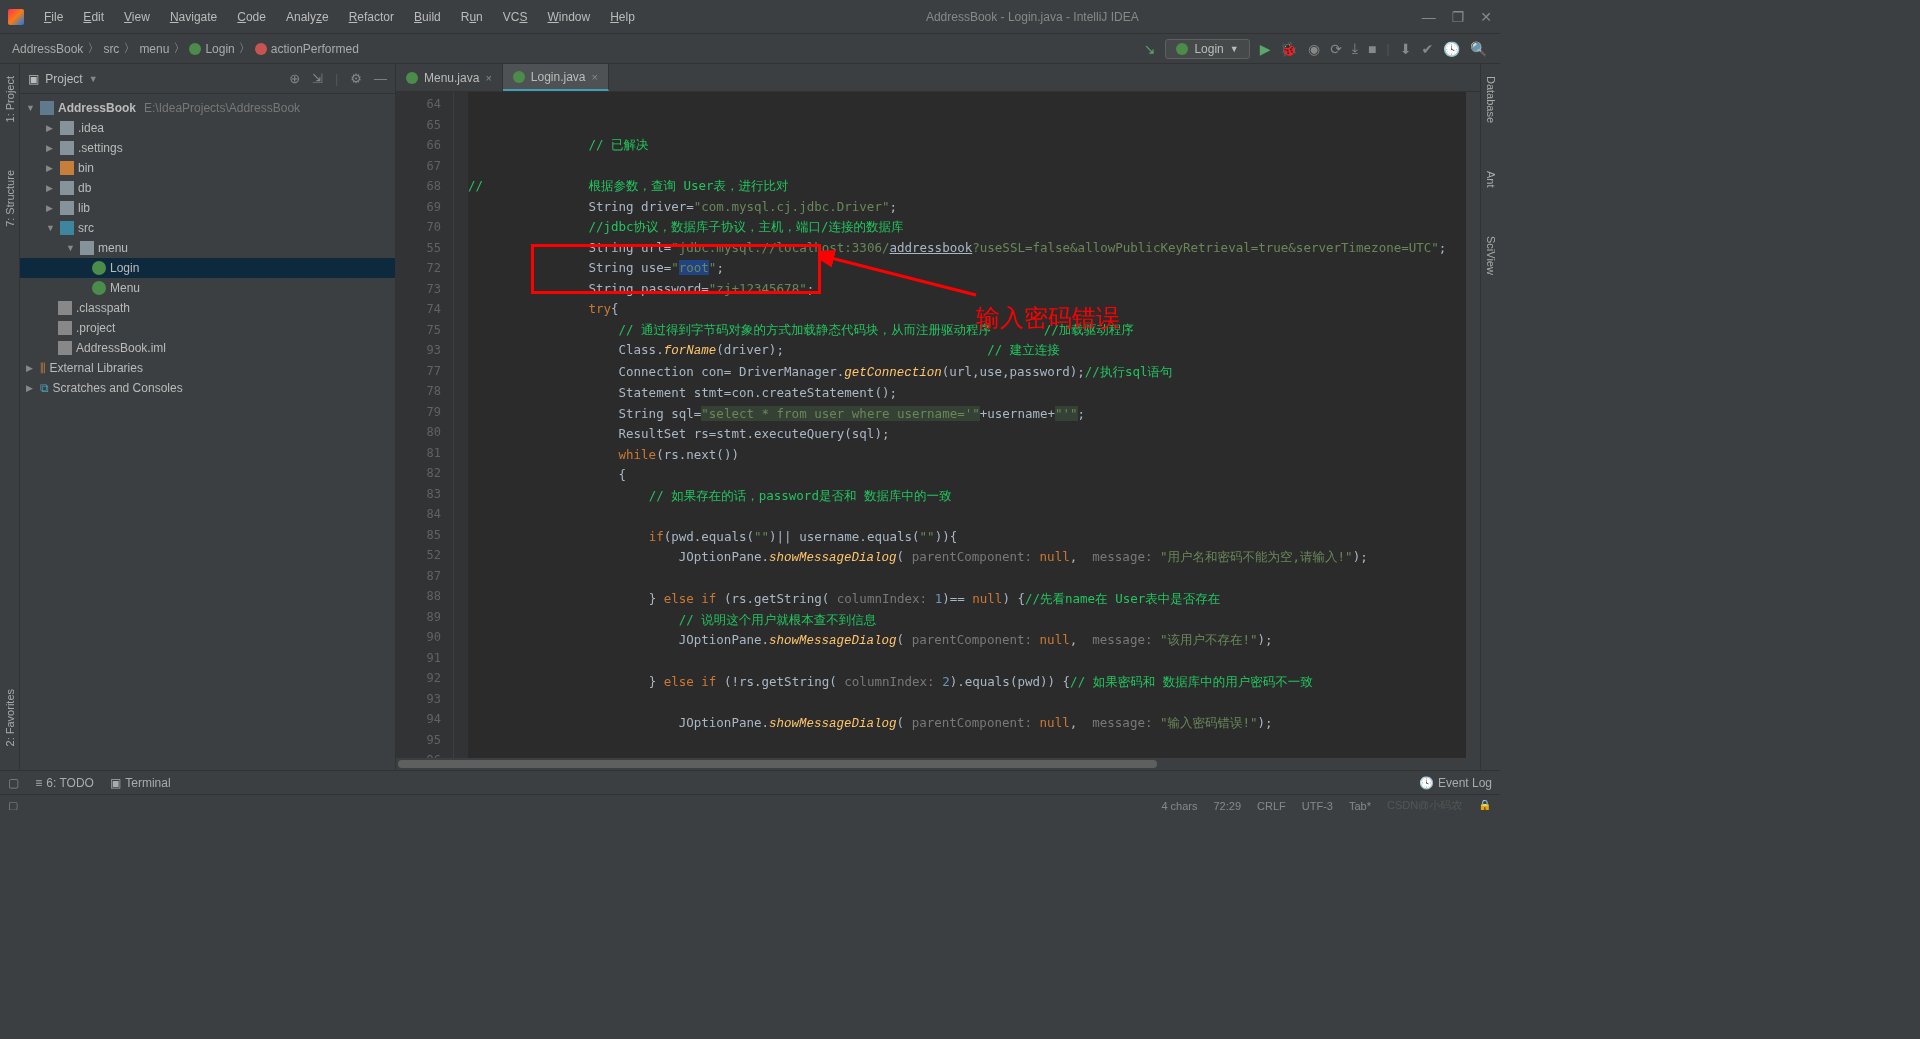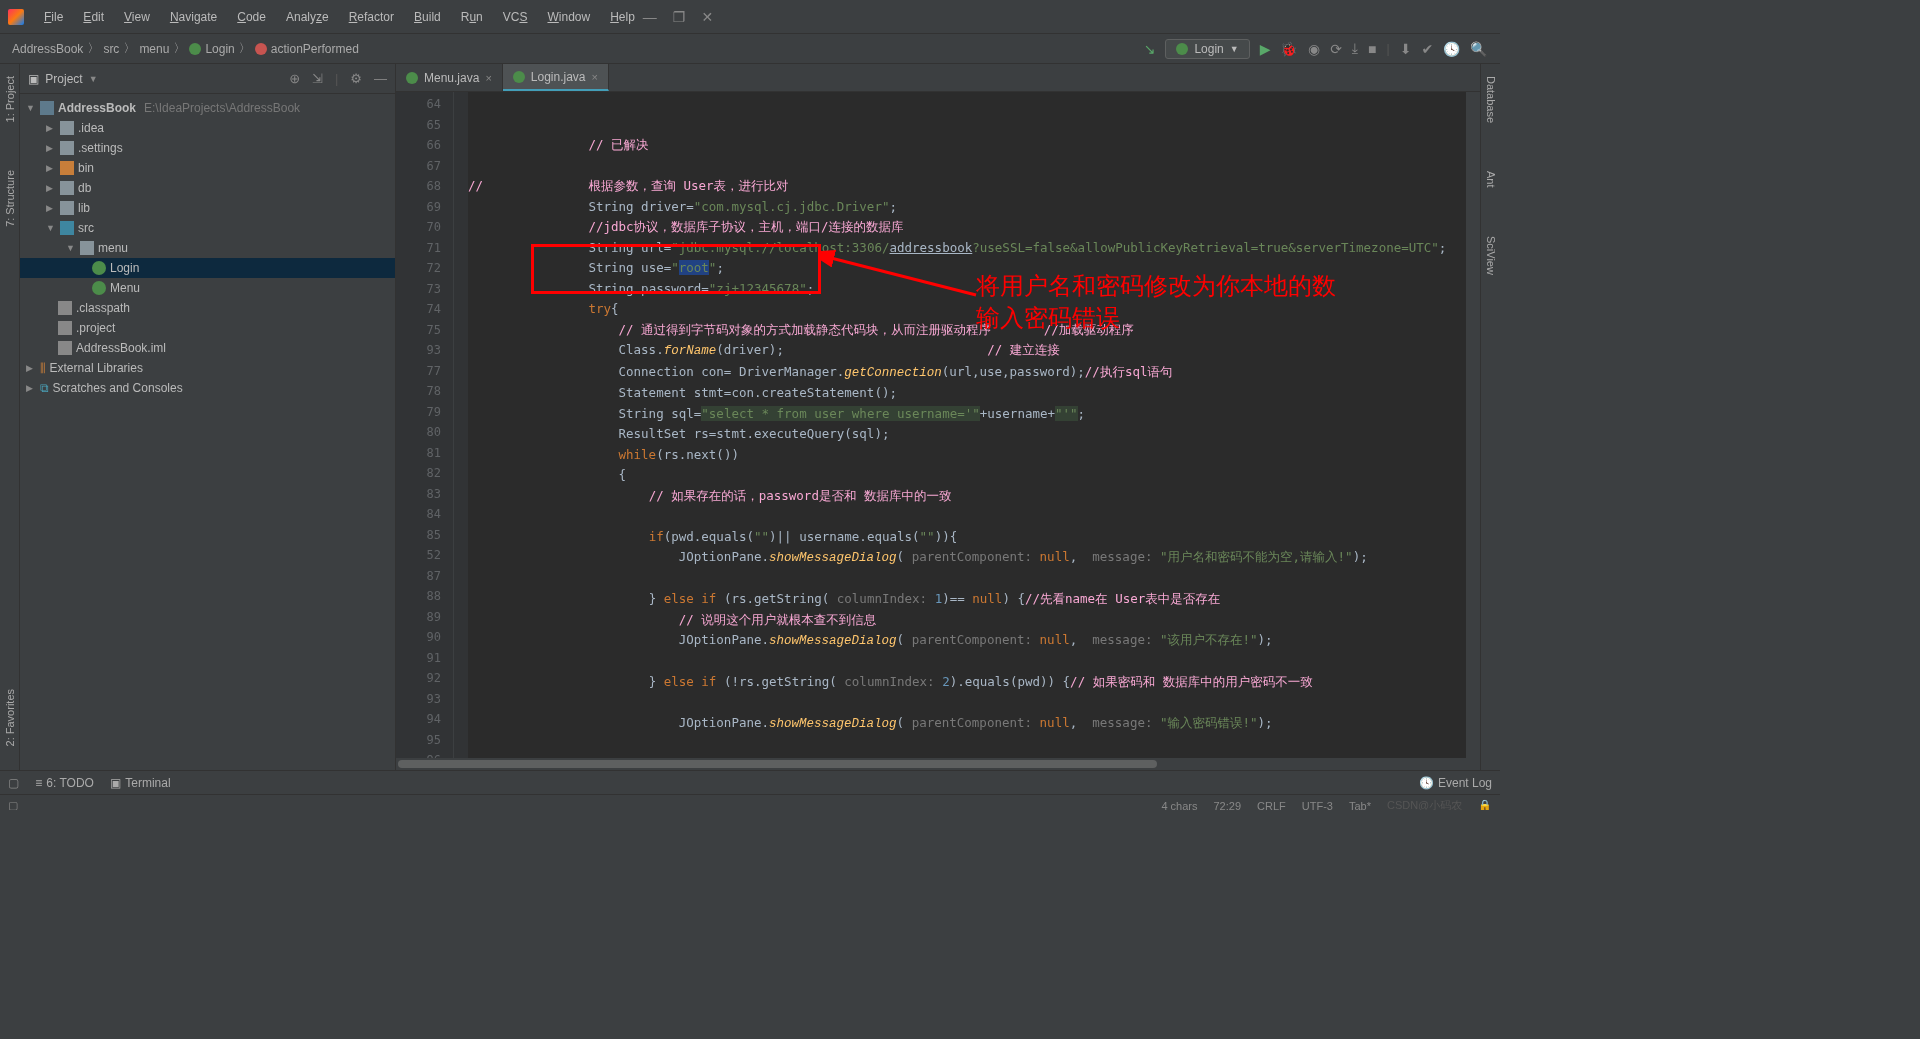--- a/index.html
+++ b/index.html
@@ -204,21 +204,21 @@
       font-size: 12.5px;
       line-height: 20.5px;
       padding: 2px 0;
       white-space: pre;
       overflow-x: auto;
       overflow-y: hidden;
     }
     .code-line {}
     .kw { color: #cc7832; }
     .str { color: #6a8759; }
-    .cmt { color: #f9a8d4; }
+    .cmt { color: #22c55e; }
     .num { color: #6897bb; }
     .id { color: #a9b7c6; }
     .mth { color: #ffc66d; font-style: italic; font-family: Liberation Mono, monospace; }
     .url-part { color: #a9b7c6; text-decoration: underline; }
     .sel { background: #214283; }
     .hint { color: #787878; }
     .hi-str-bg { background: #344134; }
     
     .annotation-box {
       position: absolute;
@@ -294,20 +294,21 @@
     <span class="menu-item"><u>N</u>avigate</span>
     <span class="menu-item"><u>C</u>ode</span>
     <span class="menu-item">Analy<u>z</u>e</span>
     <span class="menu-item"><u>R</u>efactor</span>
     <span class="menu-item"><u>B</u>uild</span>
     <span class="menu-item">R<u>u</u>n</span>
     <span class="menu-item">VC<u>S</u></span>
     <span class="menu-item"><u>W</u>indow</span>
     <span class="menu-item"><u>H</u>elp</span>
   </div>
+  <div class="title-text">AddressBook - Login.java - IntelliJ IDEA</div>
   <div class="window-controls">
     <span>—</span>
     <span>❐</span>
     <span>✕</span>
   </div>
 </div>
 
 <div class="nav-bar">
   <div class="breadcrumb">
     <span>AddressBook</span>
@@ -457,21 +458,21 @@
     </div>
     <div class="editor-body">
       <div class="gutter-col" id="gutter">
           <div>64</div>
           <div>65</div>
           <div>66</div>
           <div>67</div>
           <div>68</div>
           <div>69</div>
           <div>70</div>
-          <div>71</div>
+          <div>55</div>
           <div>72</div>
           <div>73</div>
           <div>74</div>
           <div>75</div>
           <div>93</div>
           <div>77</div>
           <div>78</div>
           <div>79</div>
           <div>80</div>
           <div>81</div>
@@ -498,21 +499,21 @@
       <div class="annotation-box" style="left:135px; top:152px; width:290px; height:50px;"></div>
       <svg class="annotation-arrow" style="left:425px; top:158px; width:160px; height:50px;">
         <defs>
             <marker id="ah" markerWidth="10" markerHeight="10" refX="1" refY="3" orient="auto">
               <path d="M0,0 L0,6 L9,3 z" fill="#ff0000"></path>
             </marker>
           </defs>
         <line x1="155" y1="45" x2="10" y2="8" stroke="#ff0000" stroke-width="3" marker-end="url(#ah)"></line>
       </svg>
       <div class="annotation-text" style="left:580px; top:178px;">
-        <span>将用户名和密码修改为你本地的数</span><br><span>输入密码错误</span>
+        <br><span>输入密码错误</span>
       </div>
     </div>
     <div class="editor-hscroll">
       <div class="hscroll-thumb" style="left:2px; width:70%;"></div>
     </div>
   </div>
 
   <div class="right-gutter">
     <div class="rgutter-tab">Database</div>
     <div class="rgutter-tab">Ant</div>

